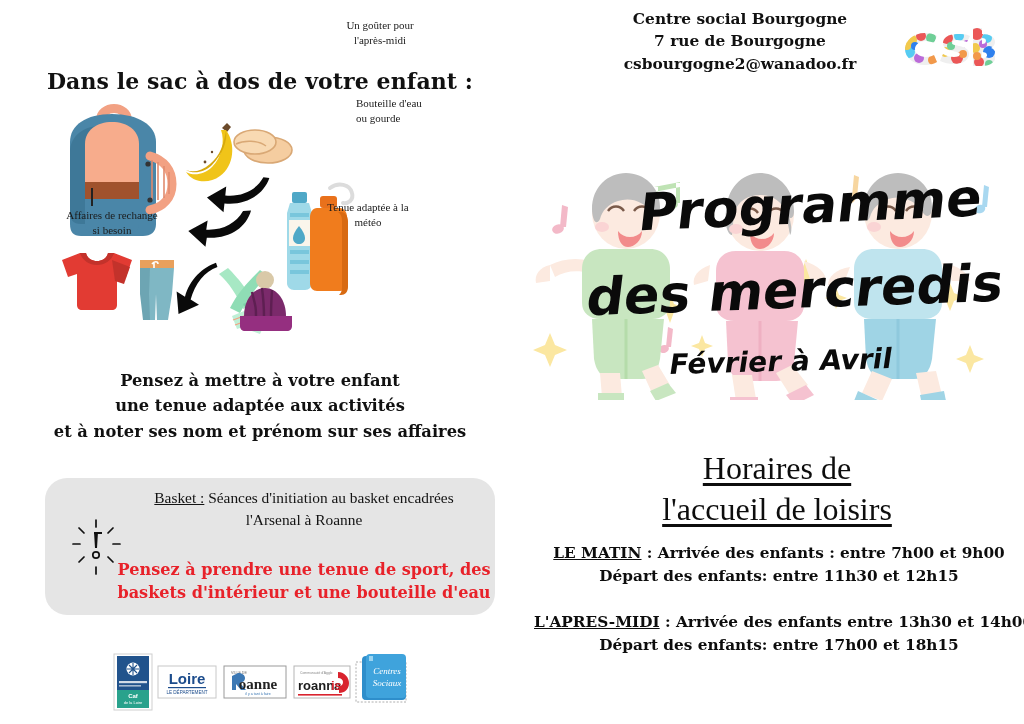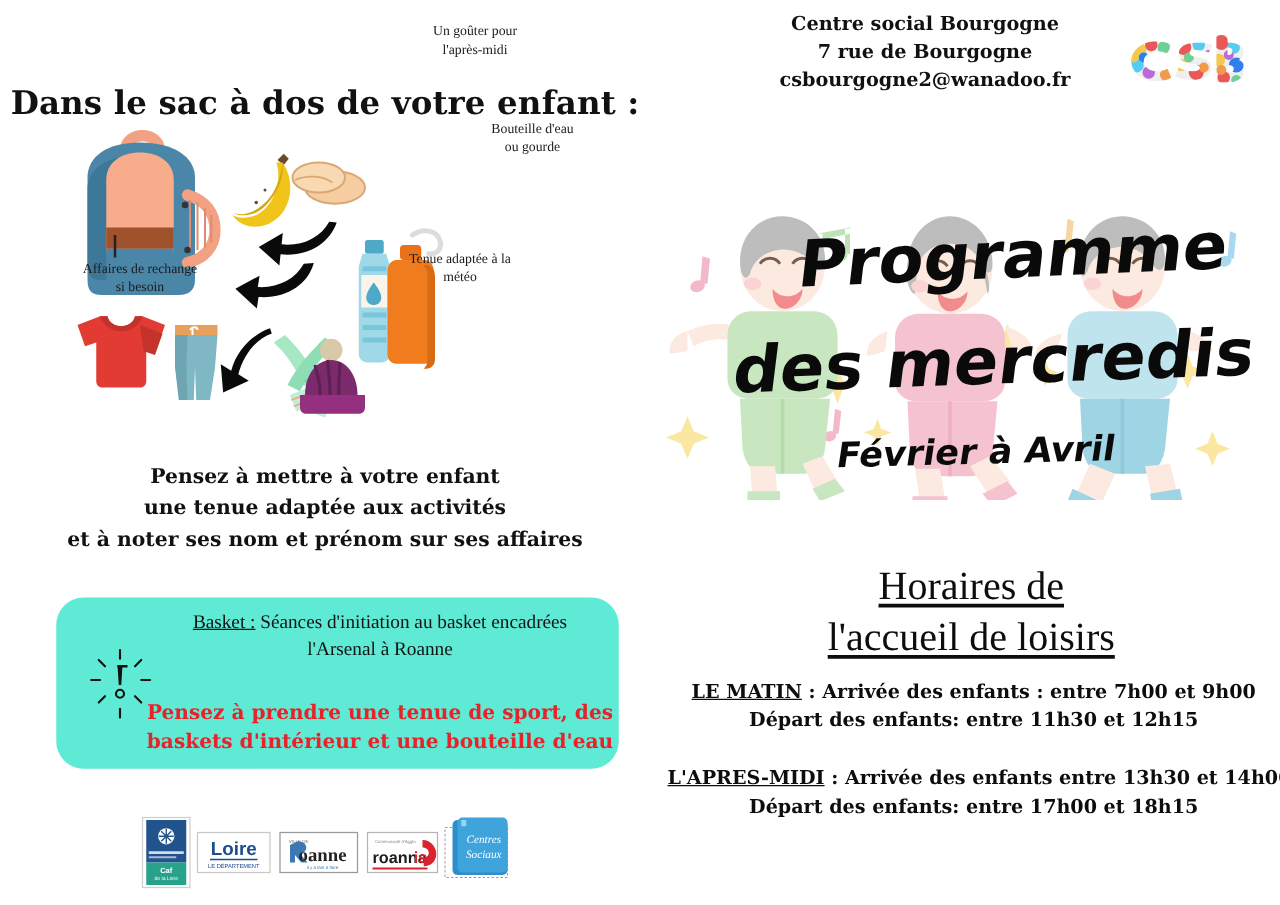--- a/index.html
+++ b/index.html
@@ -13,49 +13,49 @@
   }
   .page{position:relative;width:1024px;height:724px;}
 
   
   .left-panel{position:absolute;left:0;top:0;width:520px;height:724px;}
 
   .backpack-heading{
     position:absolute;left:0;top:68px;width:520px;
     text-align:center;
     font-family:"DejaVu Serif", serif;
-    font-weight:700;font-size:26px;
+    font-weight:700;font-size:22px;
     letter-spacing:.1px;
   }
 
   
   .illus{position:absolute;left:0;top:100px;width:520px;height:260px;}
 
   .cap{
     position:absolute;
     font-family:"Liberation Serif", serif;
     font-size:11px;line-height:1.35;
     color:#1b1b1b;text-align:center;
   }
   .cap-snack{left:300px;top:18px;width:160px;text-align:center;}
-  .cap-bottle{left:356px;top:96px;width:140px;text-align:center;}
+  .cap-bottle{left:356px;top:96px;width:140px;text-align:left;}
   .cap-weather{left:288px;top:200px;width:160px;text-align:center;}
   .cap-clothes{left:12px;top:208px;width:200px;text-align:center;}
 
   .advice{
     position:absolute;left:0;top:368px;width:520px;text-align:center;
     font-family:"DejaVu Serif", serif;font-weight:700;
     font-size:16.3px;line-height:1.55;
   }
   .advice div{white-space:nowrap;}
 
   
   .infobox{
     position:absolute;left:45px;top:478px;width:450px;height:137px;
-    background:#5eead4;border-radius:22px;
+    background:#e5e5e5;border-radius:22px;
   }
   .bulb{position:absolute;left:22px;top:38px;width:62px;height:62px;}
   .info-text{
     position:absolute;left:78px;top:9px;width:362px;
     text-align:center;
     font-family:"Liberation Serif", serif;
     font-size:15.4px;line-height:1.42;color:#131313;
   }
   .info-text u{text-decoration:underline;}
   .info-red{

